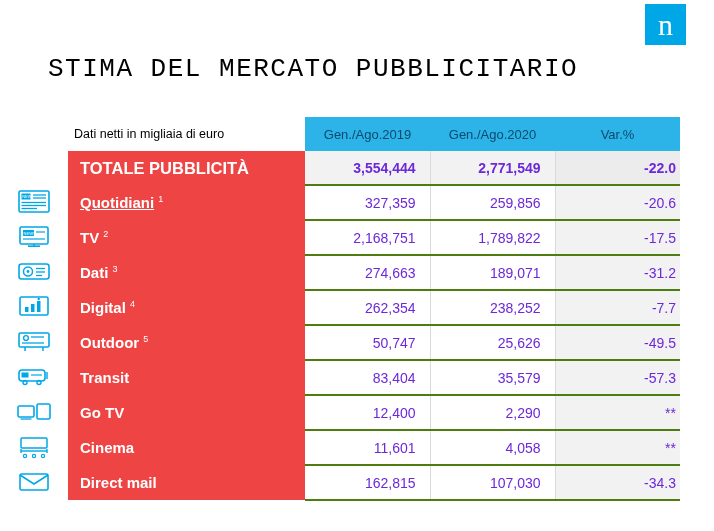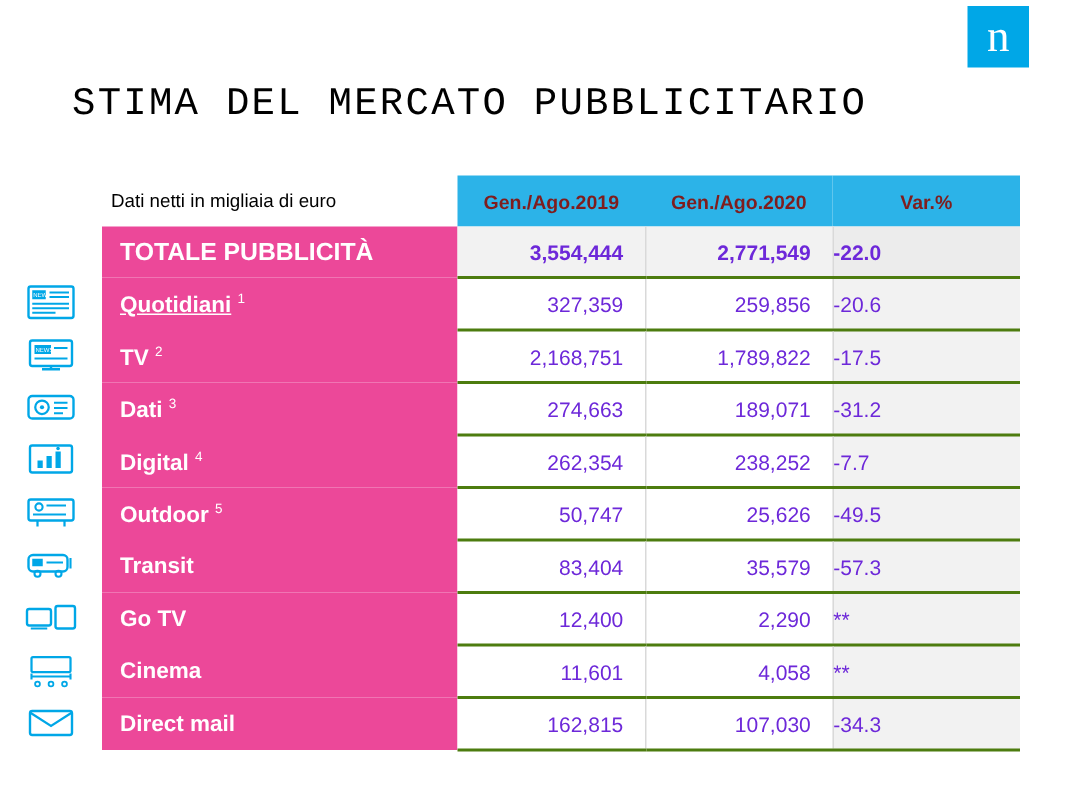--- a/index.html
+++ b/index.html
@@ -50,23 +50,23 @@
   }
   table.market col.c-icon { width: 68px; }
   table.market col.c-label { width: 237px; }
   table.market col.c-v1 { width: 125px; }
   table.market col.c-v2 { width: 125px; }
   table.market col.c-v3 { width: 125px; }
 
   thead th {
     height: 34px;
     background: #2cb3e8;
-    color: #7f1d1d;
+    color: #0c4a6e;
     font-size: 13px;
-    font-weight: bold;
+    font-weight: normal;
     text-align: center;
     padding: 0;
   }
   thead th.head-blank-icon {
     background: #ffffff;
   }
   thead th.head-note {
     background: #ffffff;
     color: #000000;
     font-weight: normal;
@@ -80,21 +80,21 @@
     height: 33px;
     padding: 0;
     font-size: 14px;
     vertical-align: middle;
   }
   td.icon-cell {
     background: #ffffff;
     text-align: center;
   }
   td.label-cell {
-    background: #ec4899;
+    background: #ef4444;
     color: #ffffff;
     font-weight: bold;
     padding-left: 12px;
     font-size: 15px;
     white-space: nowrap;
   }
   tr.total td.label-cell {
     font-size: 16.5px;
   }
   td.label-cell .u { text-decoration: underline; }
@@ -107,22 +107,22 @@
     text-align: right;
     padding-right: 14px;
     color: #6d28d9;
     border-bottom: 2px solid #4d7c0f;
     border-right: 1px solid #d9d9d9;
     background: #ffffff;
   }
   td.num.v3 {
     background: #f2f2f2;
     border-right: none;
-    text-align: left;
-    padding-right: 16px;
+    text-align: right;
+    padding-right: 4px;
   }
   tr.total td.num {
     font-weight: bold;
     background: #f2f2f2;
   }
   tr.total td.num.v3 {
     background: #ececec;
   }
   .icon {
     display: inline-block;

